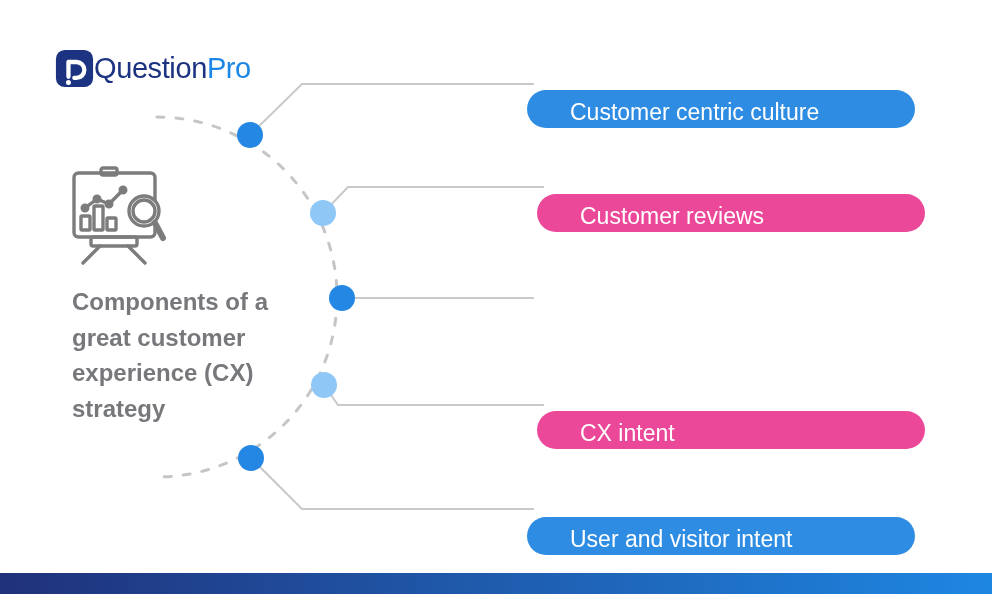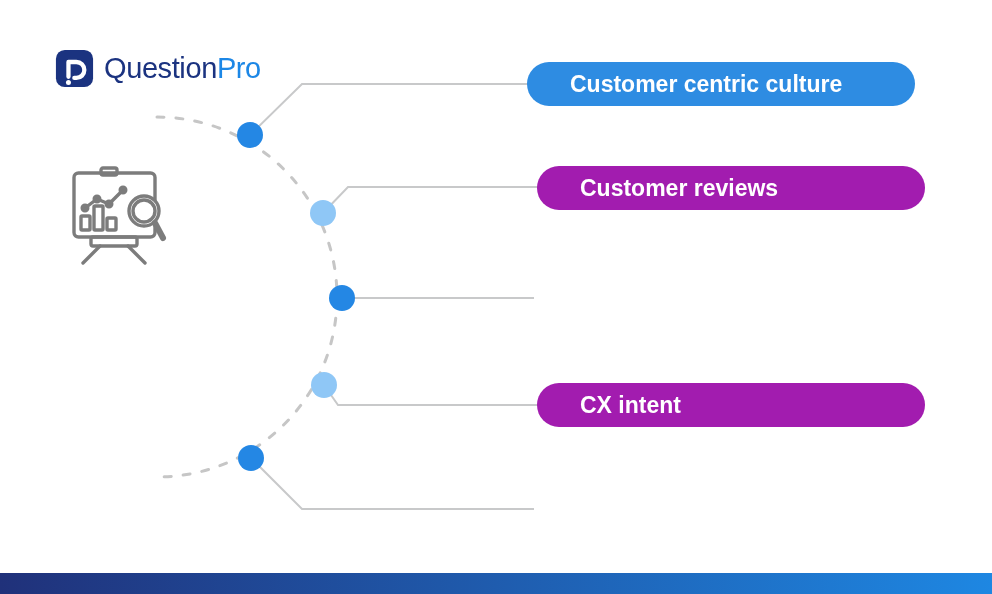--- a/index.html
+++ b/index.html
@@ -11,21 +11,20 @@
     overflow: hidden;
     font-family: "Liberation Sans", sans-serif;
   }
 
   
   .logo {
     position: absolute;
     left: 55px; top: 49px;
     display: flex;
     align-items: center;
-    gap: 10px;
   }
   .logo-mark { width: 39px; height: 39px; display: block; }
   .logo-word {
     font-size: 29px;
     font-weight: 500;
     letter-spacing: -0.4px;
     line-height: 39px;
     white-space: nowrap;
   }
   .logo-word .primary   { color: #1B3380; }
@@ -48,33 +47,34 @@
     position: absolute;
     left: 0; top: 0;
     width: 992px; height: 594px;
     pointer-events: none;
   }
 
   
   .pill {
     position: absolute;
     width: 388px;
-    height: 44px;
+    height: 38px;
     border-radius: 22px;
     box-sizing: border-box;
     padding-left: 43px;
     color: #ffffff;
     font-size: 23px;
-    font-weight: 700;
+    font-weight: 400;
     line-height: 44px;
     white-space: nowrap;
     z-index: 2;
+    margin-top: 28px;
   }
   .pill.dark  { background: #2E8CE2; }
-  .pill.light { background: #a21caf; }
+  .pill.light { background: #ec4899; }
 
   
   .footer-bar {
     position: absolute;
     left: 0; bottom: 0;
     width: 992px; height: 21px;
     background: linear-gradient(90deg, #20317A 0%, #1E87E2 100%);
   }
 </style>
 </head>
@@ -108,36 +108,43 @@
     <circle cx="15" cy="42" r="2.8"></circle>
     <circle cx="27" cy="33" r="2.8"></circle>
     <circle cx="39" cy="38" r="2.8"></circle>
     <circle cx="53" cy="24" r="2.8"></circle>
 
     <circle cx="74" cy="45" r="15" fill="#ffffff"></circle>
     <circle cx="74" cy="45" r="11"></circle>
     <line x1="85" y1="57" x2="93" y2="72" stroke-width="6"></line>
   </svg>
 
+  <div class="diagram-title">
+    <div>Components of a</div>
+    <div>great customer</div>
+    <div>experience (CX)</div>
+    <div>strategy</div>
+  </div>
 
   <svg class="overlay" viewBox="0 0 992 594" aria-hidden="true">
     <path d="M157 117 A180 180 0 1 1 157 477" fill="none" stroke="#C6C6C6" stroke-width="3" stroke-linecap="round" stroke-dasharray="7 12"></path>
     <g fill="none" stroke="#C8C9CA" stroke-width="2">
       <path d="M250 135 L302 84 H534"></path>
       <path d="M323 213 L348 187 H544"></path>
       <path d="M342 298 H534"></path>
       <path d="M324 385 L338 405 H544"></path>
       <path d="M251 458 L302 509 H534"></path>
     </g>
     <circle cx="250" cy="135" r="13" fill="#2487E4"></circle>
     <circle cx="323" cy="213" r="13" fill="#8FC7F6"></circle>
     <circle cx="342" cy="298" r="13" fill="#2487E4"></circle>
     <circle cx="324" cy="385" r="13" fill="#8FC7F6"></circle>
     <circle cx="251" cy="458" r="13" fill="#2487E4"></circle>
   </svg>
 
   <div class="pill dark" style="left:527px; top:62px;">Customer centric culture</div>
   <div class="pill light" style="left:537px; top:166px;">Customer reviews</div>
   <div class="pill light" style="left:537px; top:383px;">CX intent</div>
+  <div class="pill dark" style="left:527px; top:489px;">User and visitor intent</div>
 
   <div class="footer-bar"></div>
 
 </div>
 
 </body></html>

